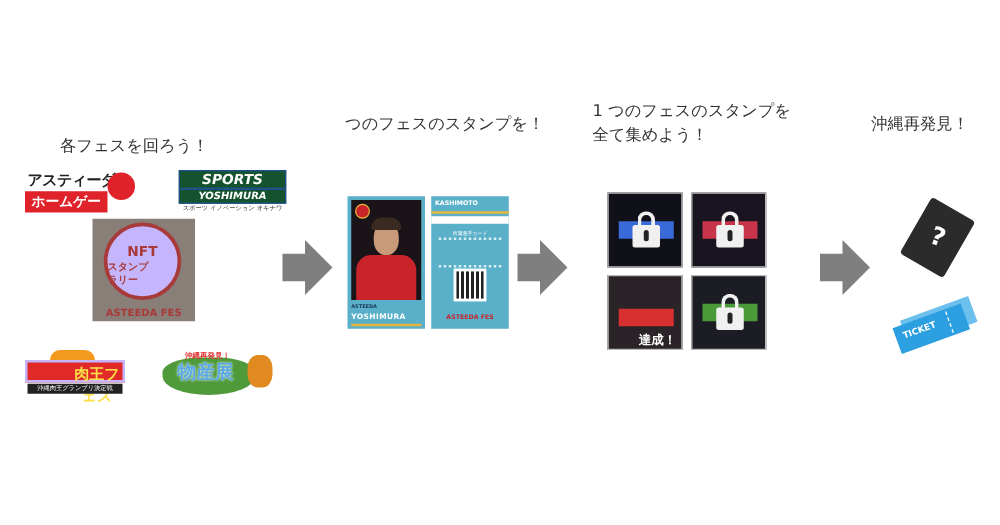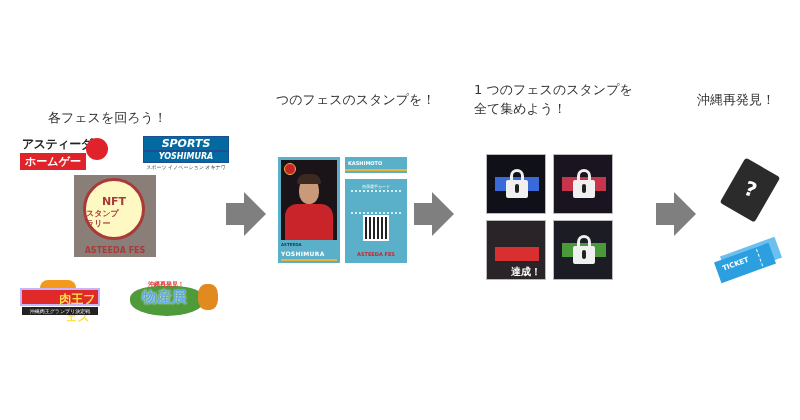--- a/index.html
+++ b/index.html
@@ -11,27 +11,27 @@
   .arrow .head { position:absolute; left:18px; top:0; width:0; height:0;
                  border-top:22px solid transparent; border-bottom:22px solid transparent; border-left:22px solid #7f7f7f; }
 
   
   .logo-asteeda { position:absolute; left:20px; top:136px; width:85px; height:36px; }
   .logo-asteeda .top { position:absolute; left:2px; top:0; font-size:12px; font-weight:bold; color:#222; letter-spacing:-0.5px; }
   .logo-asteeda .bot { position:absolute; left:0; top:17px; width:66px; height:17px; background:#e0222a; color:#fff;
                        font-size:11px; font-weight:bold; line-height:17px; text-align:center; }
   .logo-asteeda .ball { position:absolute; left:66px; top:2px; width:22px; height:22px; border-radius:50%; background:#e0222a; }
   .logo-sports { position:absolute; left:143px; top:136px; width:86px; height:38px; }
-  .logo-sports .l1, .logo-sports .l2 { display:block; background:#0369a1; color:#fff; font-weight:bold; font-style:italic;
+  .logo-sports .l1, .logo-sports .l2 { display:block; background:#14532d; color:#fff; font-weight:bold; font-style:italic;
                    text-align:center; border:1px solid #1c4f8f; }
   .logo-sports .l1 { font-size:11px; line-height:13px; }
   .logo-sports .l2 { font-size:8px; line-height:10px; }
   .logo-sports .sub { font-size:5px; color:#333; text-align:center; line-height:8px; }
   .logo-nft { position:absolute; left:74px; top:175px; width:82px; height:82px; background:#8a7f78; overflow:hidden; }
-  .logo-nft .circle { position:absolute; left:9px; top:3px; width:62px; height:62px; border-radius:50%; background:#fef9c3;
+  .logo-nft .circle { position:absolute; left:9px; top:3px; width:62px; height:62px; border-radius:50%; background:#c4b5fd;
                       border:3px solid #a83a3a; box-sizing:border-box; }
   .logo-nft .t1 { position:absolute; left:0; right:0; top:14px; text-align:center; font-size:11px; font-weight:bold; color:#a83a3a; }
   .logo-nft .t2 { position:absolute; left:0; right:0; top:28px; text-align:left; font-size:8px; font-weight:bold; color:#a83a3a; line-height:10px; }
   .logo-nft .foot { position:absolute; left:0; right:0; bottom:2px; text-align:center; font-size:8px; font-weight:bold; color:#a83a3a; }
   .logo-niku { position:absolute; left:20px; top:280px; width:80px; height:36px; }
   .logo-niku .flame { position:absolute; left:20px; top:0; width:36px; height:10px; background:#f39a1e; border-radius:8px 8px 0 0; }
   .logo-niku .main { position:absolute; left:0; top:8px; width:80px; height:18px; background:#e02a2a; color:#fde047;
                      font-size:12px; font-weight:bold; line-height:18px; text-align:center; border:2px solid #c4b5fd; box-sizing:border-box;padding-left:35px; }
   .logo-niku .sub { position:absolute; left:2px; top:27px; width:76px; height:8px; background:#222; color:#fff; font-size:5px; line-height:8px; text-align:center; }
   .logo-bussan { position:absolute; left:130px; top:280px; width:90px; height:42px; }

